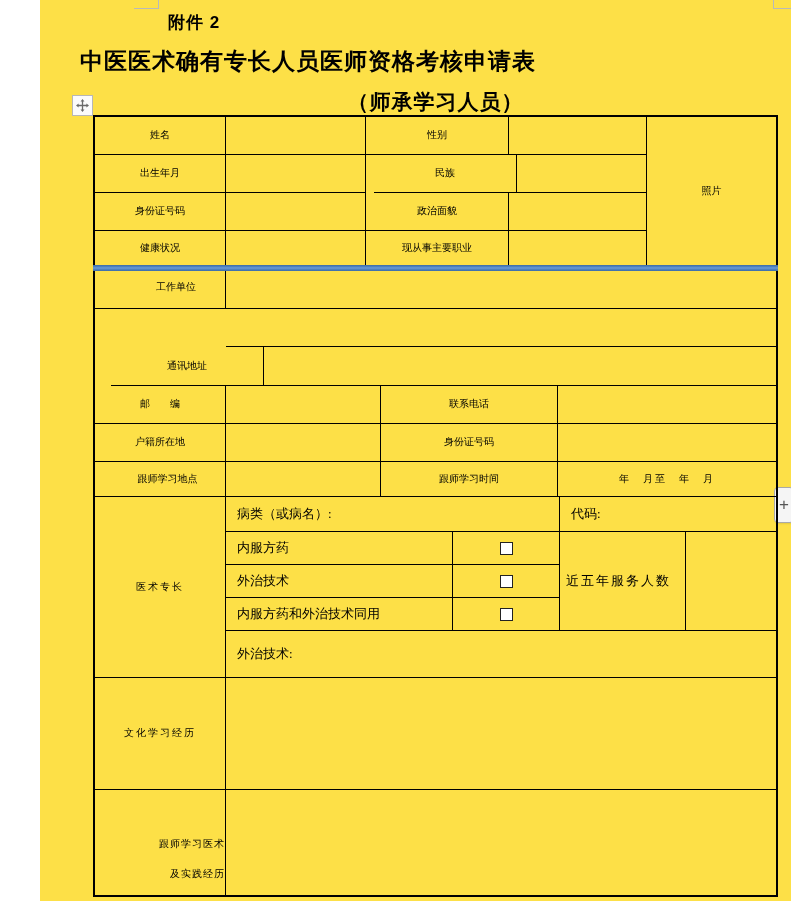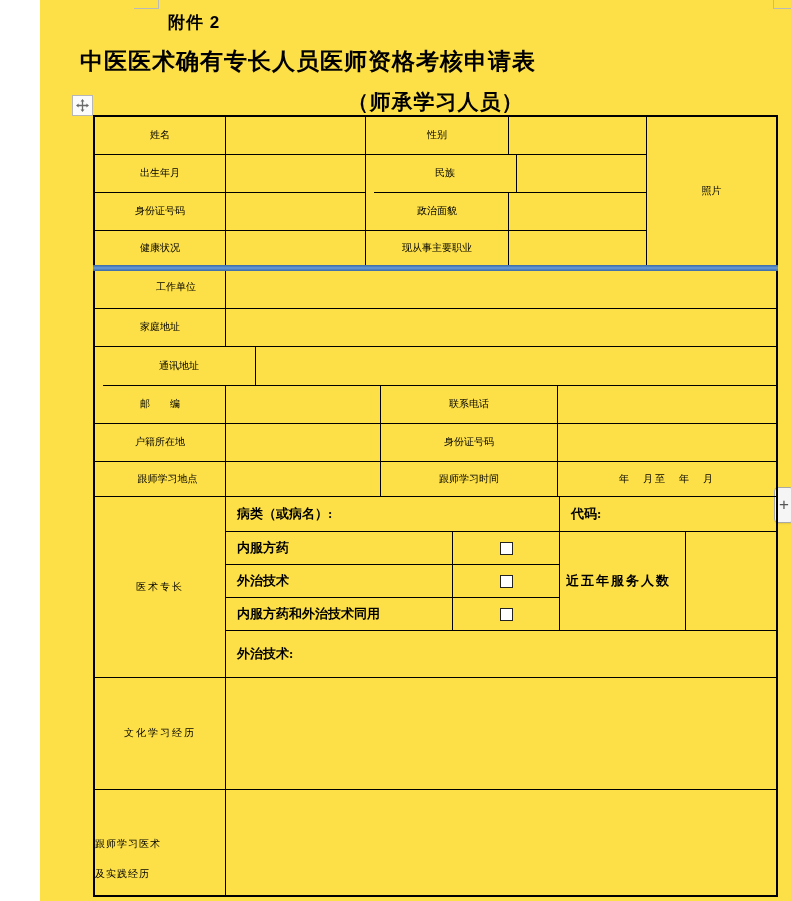--- a/index.html
+++ b/index.html
@@ -44,28 +44,28 @@
   .tbl{position:absolute;left:55px;top:117px;width:681px;height:778px;}
   .tbl-outline{position:absolute;left:-2px;top:-2px;right:-2px;bottom:-2px;border:2px solid #000;pointer-events:none;z-index:5;}
   .cell{
     position:absolute;box-sizing:border-box;
     border-right:1.5px solid #000;border-bottom:1.5px solid #000;
     display:flex;align-items:center;justify-content:center;
     font-size:10px;line-height:1.25;white-space:nowrap;
   }
   .cell.no-r{border-right:none;}
   .cell.no-b{border-bottom:none;}
-  .cell.left{justify-content:flex-start;padding-left:11px;font-weight:bold;}
+  .cell.left{justify-content:flex-start;padding-left:11px;}
   .cell.small{font-size:13px;}
   .cell.spread{letter-spacing:2px;}
   .cell.col{flex-direction:column;}
   .checkbox{
     width:13px;height:13px;box-sizing:border-box;border:1.5px solid #222;background:#fff;cursor:pointer;
   }
-  .two-line{justify-content:flex-end;align-items:flex-start;padding-bottom:6px;}
+  .two-line{justify-content:flex-end;align-items:flex-end;padding-bottom:6px;}
   .two-line span{display:block;line-height:30px;text-align:center;letter-spacing:1px;}
   
   .blue-line{
     position:absolute;left:53px;top:265px;width:685px;height:6px;z-index:6;
     background:linear-gradient(to bottom,#3b6ba6 0%,#4f83c2 30%,#6d9cd6 50%,#4f83c2 70%,#3b6ba6 100%);
   }
 </style>
 </head>
 <body>
 
@@ -110,24 +110,23 @@
     <div class="cell" style="left:414px;top:76px;width:138px;height:38px;"></div>
 
     <div class="cell" style="left:0;top:114px;width:131px;height:35px;">健康状况</div>
     <div class="cell" style="left:131px;top:114px;width:140px;height:35px;"></div>
     <div class="cell" style="left:271px;top:114px;width:143px;height:35px;">现从事主要职业</div>
     <div class="cell" style="left:414px;top:114px;width:138px;height:35px;"></div>
 
     <div class="cell" style="left:0;top:149px;width:131px;height:43px;padding-left:32px;">工作单位</div>
     <div class="cell no-r" style="left:131px;top:149px;width:550px;height:43px;"></div>
 
-    <div class="cell" style="left:0;top:192px;width:131px;height:38px;">家庭地址</div>
     <div class="cell no-r" style="left:131px;top:192px;width:550px;height:38px;"></div>
 
-    <div class="cell" style="left:8px;top:230px;width:153px;height:39px;">通讯地址</div>
+    <div class="cell" style="left:16px;top:230px;width:153px;height:39px;">通讯地址</div>
     <div class="cell no-r" style="left:131px;top:230px;width:550px;height:39px;"></div>
 
     <div class="cell" style="left:0;top:269px;width:131px;height:38px;">邮　　编</div>
     <div class="cell" style="left:131px;top:269px;width:155px;height:38px;"></div>
     <div class="cell" style="left:286px;top:269px;width:177px;height:38px;">联系电话</div>
     <div class="cell no-r" style="left:463px;top:269px;width:218px;height:38px;"></div>
 
     <div class="cell" style="left:0;top:307px;width:131px;height:38px;">户籍所在地</div>
     <div class="cell" style="left:131px;top:307px;width:155px;height:38px;"></div>
     <div class="cell" style="left:286px;top:307px;width:177px;height:38px;">身份证号码</div>

